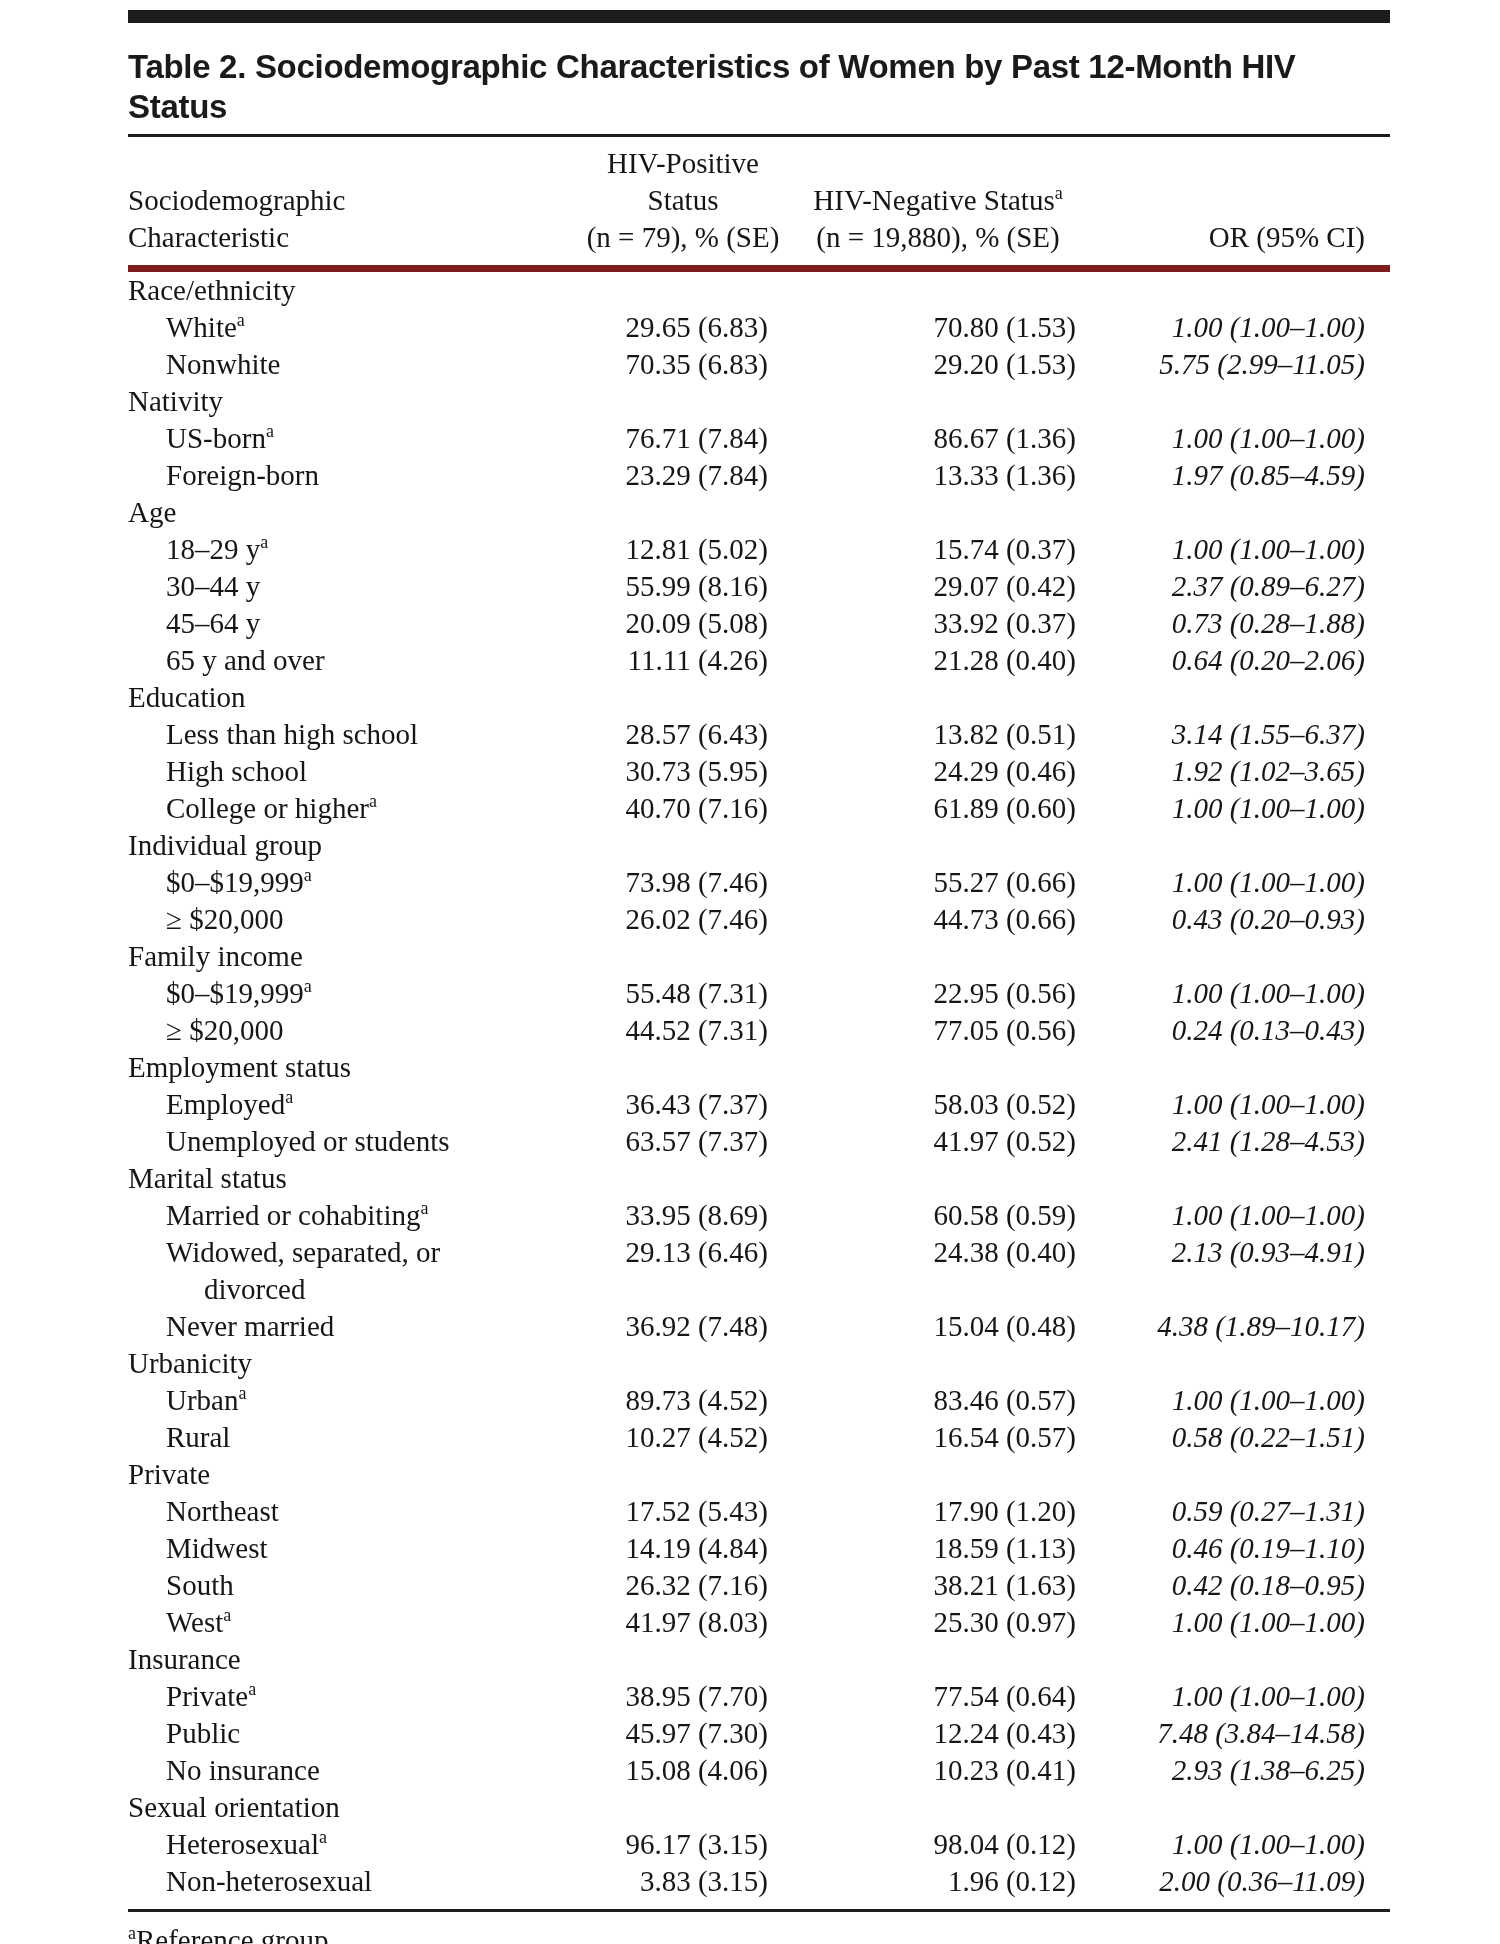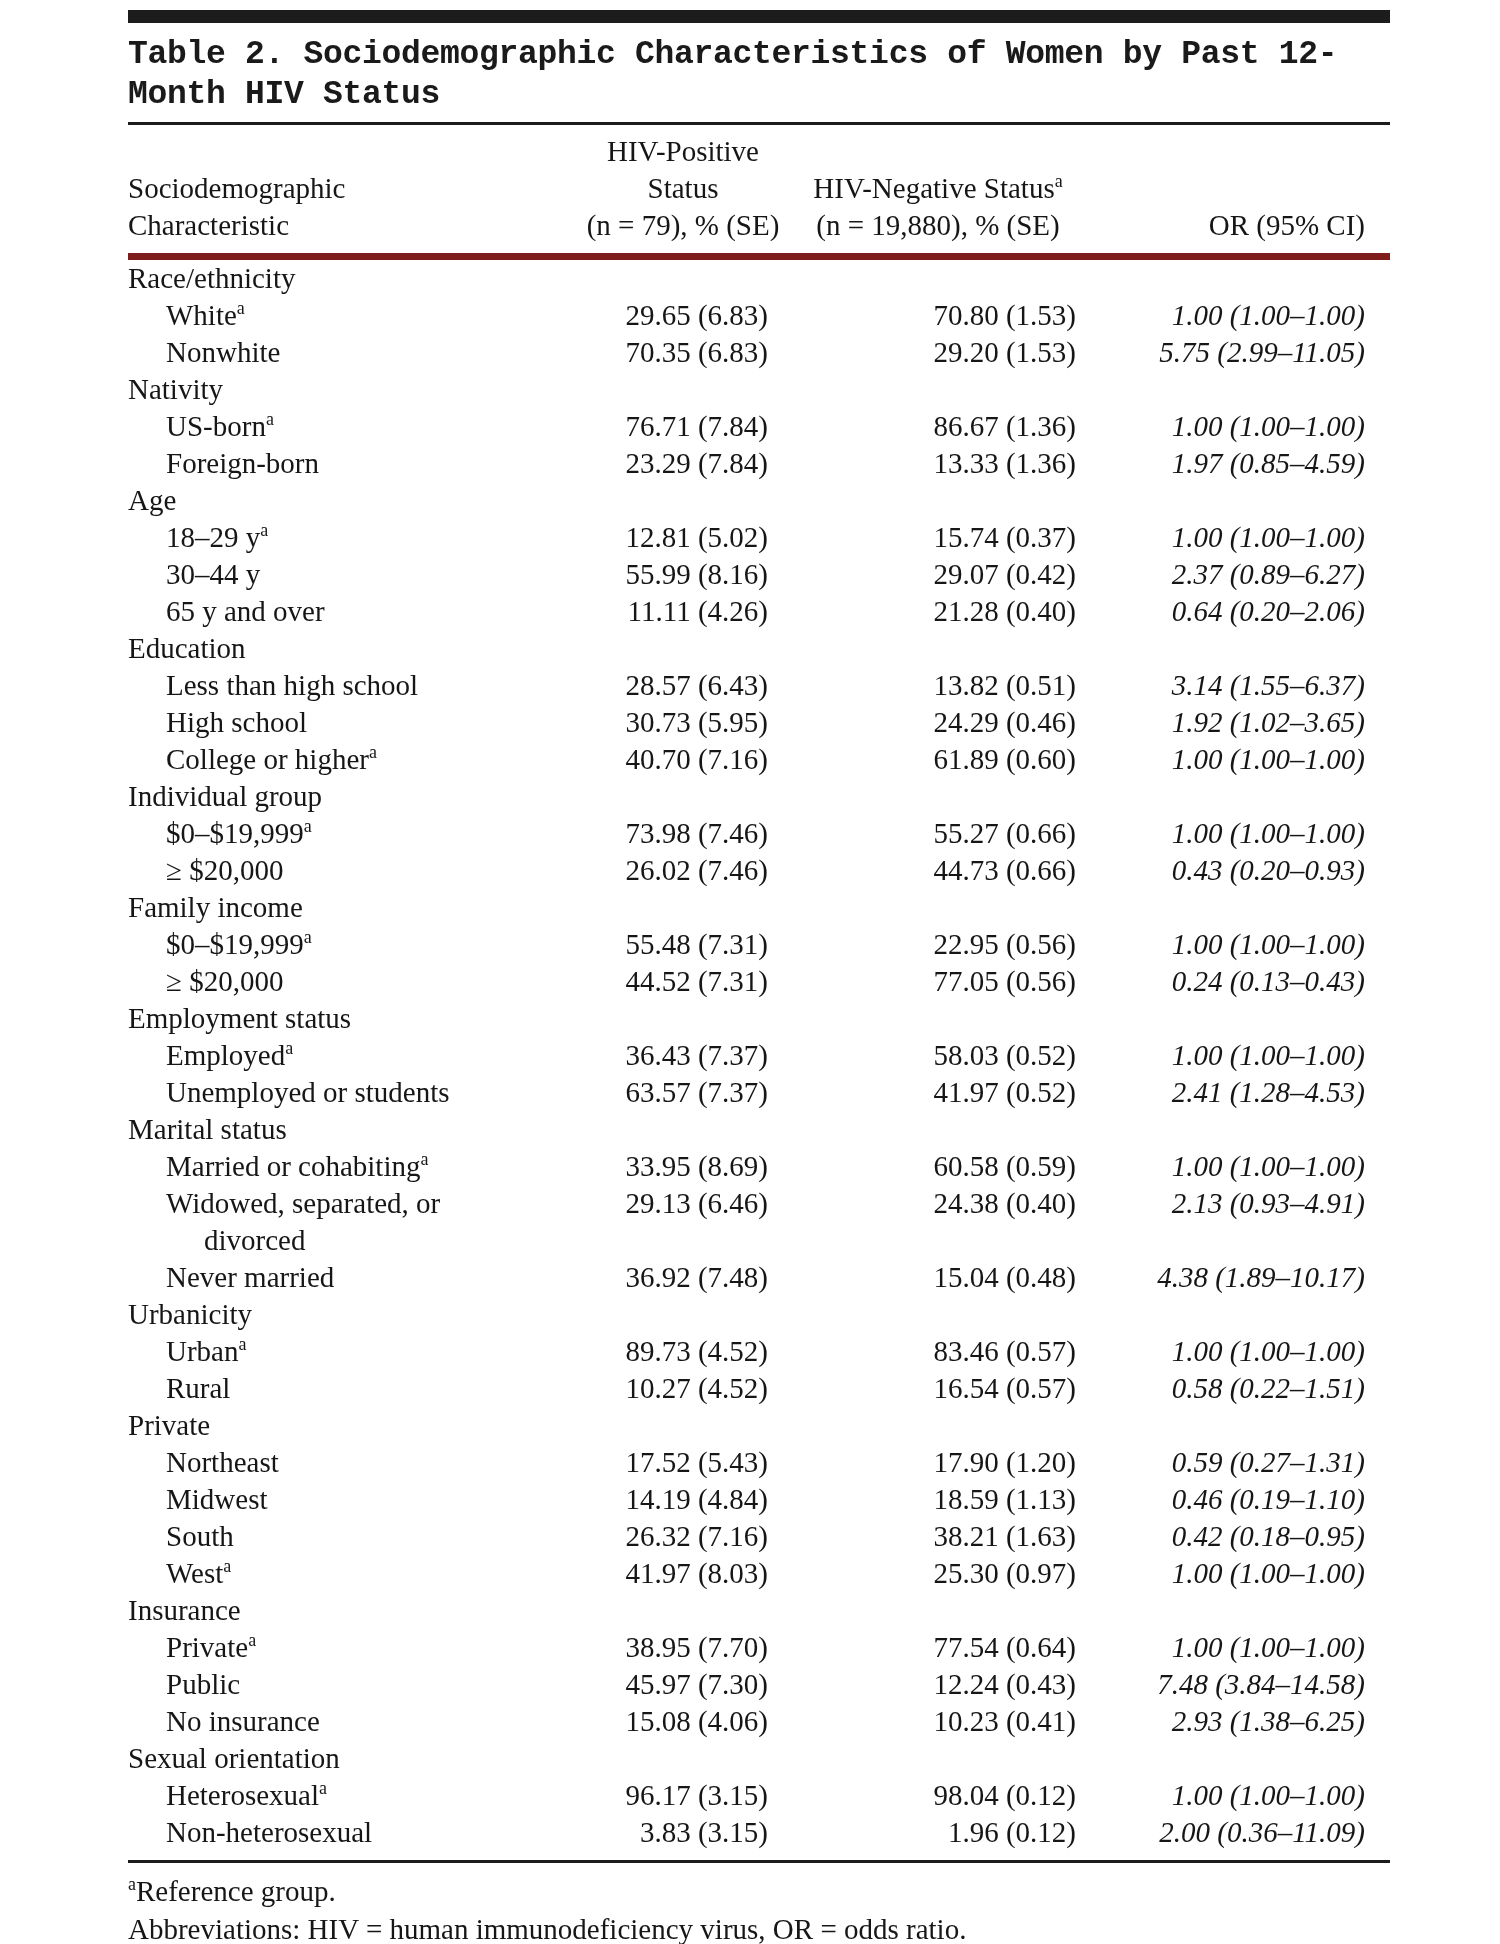--- a/index.html
+++ b/index.html
@@ -16,22 +16,22 @@
     position: absolute;
     left: 128px;
     top: 10px;
     width: 1262px;
   }
   .top-bar {
     height: 13px;
     background: #1c1c1c;
   }
   .title {
-    margin: 12px 0 0 0;
-    font-family: Liberation Mono, monospace;
+    margin: 24px 0 0 0;
+    font-family: Liberation Sans, sans-serif;
     font-weight: 700;
     font-size: 33px;
     line-height: 40px;
     letter-spacing: -0.3px;
     color: #1a1a1a;
     max-width: 1230px;
   }
   .title-rule {
     margin-top: 7px;
     height: 3px;
@@ -185,20 +185,28 @@
           <tr class="item">
             <td class="label">
               <div>30–44 y</div>
             </td>
             <td class="num pos">55.99 (8.16)</td>
             <td class="num neg">29.07 (0.42)</td>
             <td class="num or">2.37 (0.89–6.27)</td>
           </tr>
           <tr class="item">
             <td class="label">
+              <div>45–64 y</div>
+            </td>
+            <td class="num pos">20.09 (5.08)</td>
+            <td class="num neg">33.92 (0.37)</td>
+            <td class="num or">0.73 (0.28–1.88)</td>
+          </tr>
+          <tr class="item">
+            <td class="label">
               <div>65 y and over</div>
             </td>
             <td class="num pos">11.11 (4.26)</td>
             <td class="num neg">21.28 (0.40)</td>
             <td class="num or">0.64 (0.20–2.06)</td>
           </tr>
           <tr class="section">
             <td colspan="4">Education</td>
           </tr>
           <tr class="item">

